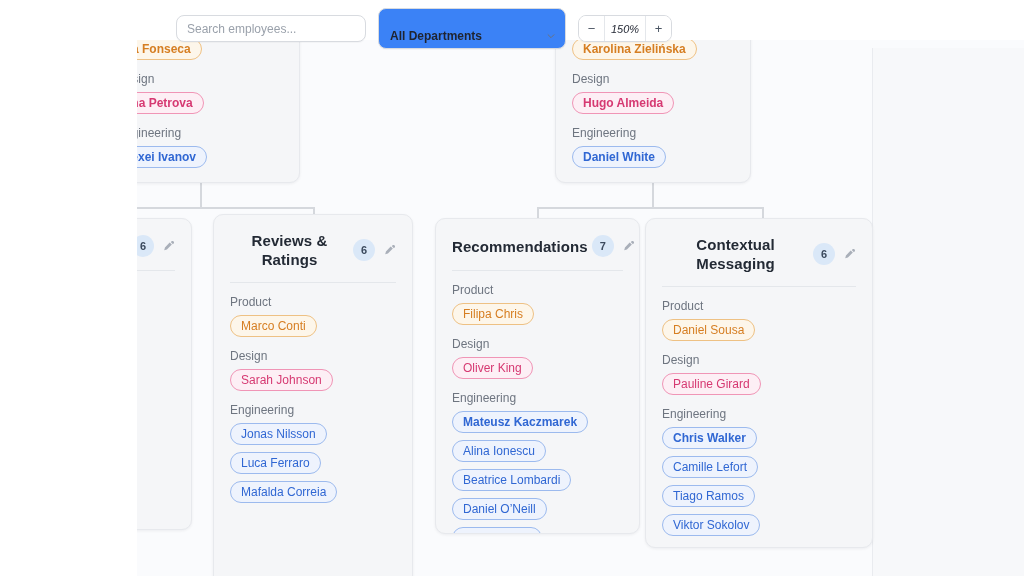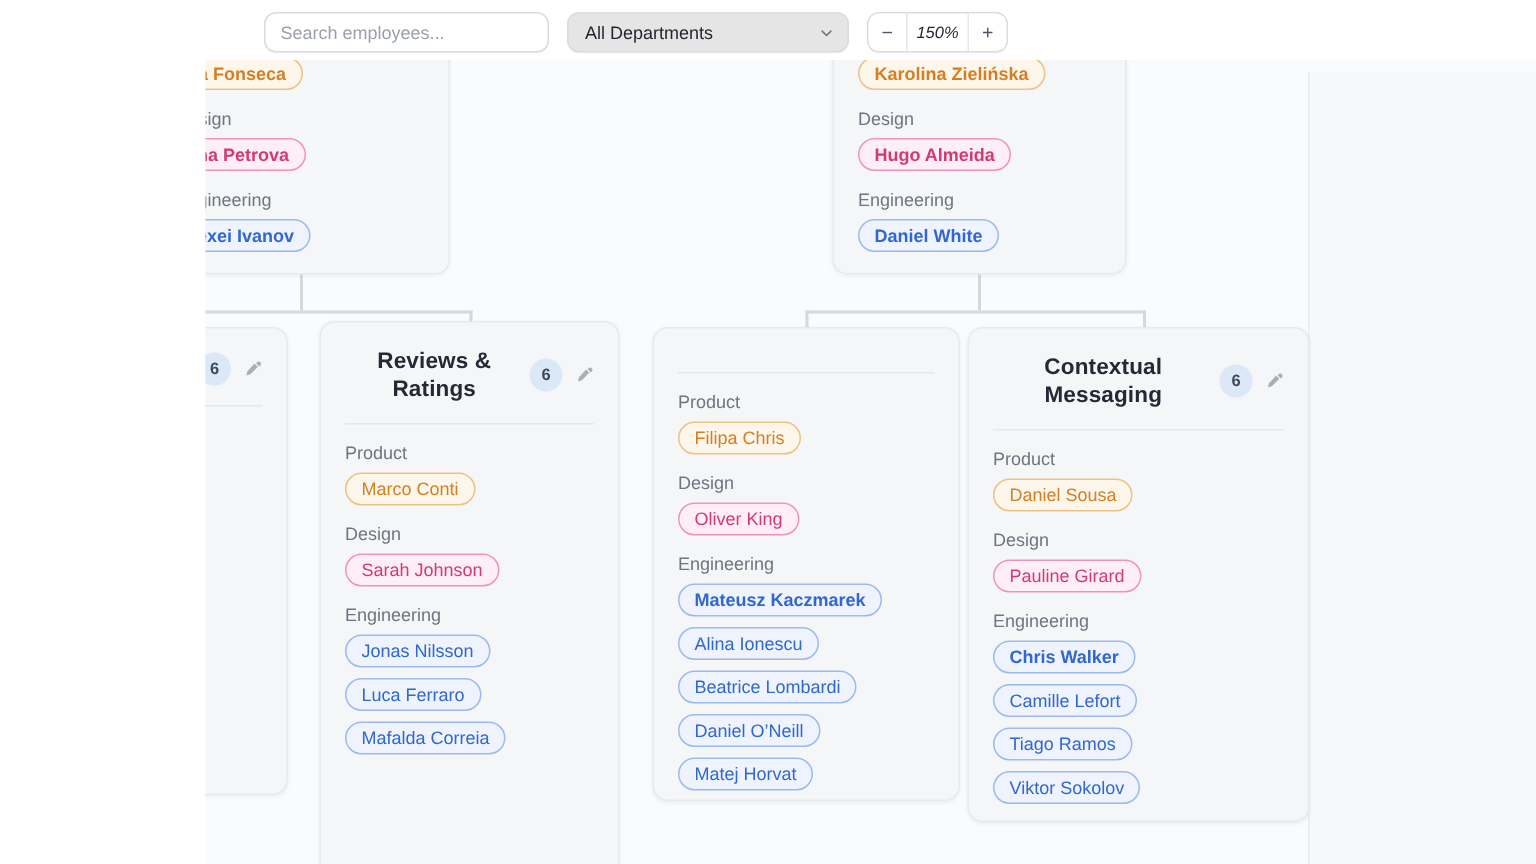--- a/index.html
+++ b/index.html
@@ -12,23 +12,23 @@
   
   .app-header{position:absolute;left:0;top:0;width:1024px;height:40px;background:#ffffff;z-index:5;}
   .toolbar{position:absolute;left:140px;top:8px;display:flex;align-items:center;gap:12px;margin-left:36px;}
   .search-input{
     width:168px;height:25px;border:1px solid #d8dbe0;border-radius:8px;background:#fff;
     padding:0 10px;font-family:inherit;font-size:12px;color:#374151;outline:none;
     box-shadow:0 1px 1px rgba(16,24,40,.03);
   }
   .search-input::placeholder{color:#9aa1ab;}
   .dept-select{
-    width:166px;height:25px;border:1px solid #d8dbe0;border-radius:8px;background:#e5e5e5;
-    display:flex;align-items:center;justify-content:space-between;padding:0 9px 0 11px;
-    font-size:12px;color:#1f2430;font-weight:400;cursor:pointer;box-shadow:0 1px 1px rgba(16,24,40,.03);
+    width:166px;height:25px;border:1px solid #d8dbe0;border-radius:8px;background:#3b82f6;
+    display:flex;align-items:center;justify-content:space-between;padding:14px 9px 0 11px;
+    font-size:12px;color:#1f2430;font-weight:700;cursor:pointer;box-shadow:0 1px 1px rgba(16,24,40,.03);
   }
   .zoom-group{
     display:flex;align-items:stretch;height:27px;background:#fff;border:1px solid #d8dbe0;
     border-radius:8px;overflow:hidden;box-shadow:0 1px 1px rgba(16,24,40,.03);box-sizing:border-box;
   }
   .zoom-btn{width:25px;display:flex;align-items:center;justify-content:center;font-size:13px;color:#4b5563;cursor:pointer;background:#fff;border:none;font-family:inherit;padding:0;}
   .zoom-level{min-width:36px;padding:0 2px;display:flex;align-items:center;justify-content:center;
     font-size:11px;font-weight:500;color:#1f2430;border-left:1px solid #e4e7eb;border-right:1px solid #e4e7eb;font-style:italic;}
   
   .canvas{
@@ -162,20 +162,31 @@
         </div>
         <div class="sec-label">Engineering</div>
         <div class="pills">
           <span class="pill blue">Jonas Nilsson</span>
           <span class="pill blue">Luca Ferraro</span>
           <span class="pill blue">Mafalda Correia</span>
         </div>
       </div>
   </div>
     <div class="card" style="left: 298px; top: 178px; width: 205px; height: 316px;">
+    <div class="card-head">
+      <div class="card-title">
+          <div>Recommendations</div>
+        </div>
+      <div class="badge">7</div>
+      <span class="pencil">
+        <svg width="12" height="12" viewBox="0 0 16 16">
+          <path fill="#a9afb9" d="M11.2 1.9c.8-.8 2.1-.8 2.9 0 .8.8.8 2.1 0 2.9l-.9.9-2.9-2.9.9-.9zM8.9 3.2l2.9 2.9-6.6 6.6-3.6 1 1-3.6 6.3-6.9z"></path>
+        </svg>
+      </span>
+    </div>
     <div class="card-divider"></div>
     <div class="card-body">
         <div class="sec-label">Product</div>
         <div class="pills">
           <span class="pill orange">Filipa Chris</span>
         </div>
         <div class="sec-label">Design</div>
         <div class="pills">
           <span class="pill pink">Oliver King</span>
         </div>

